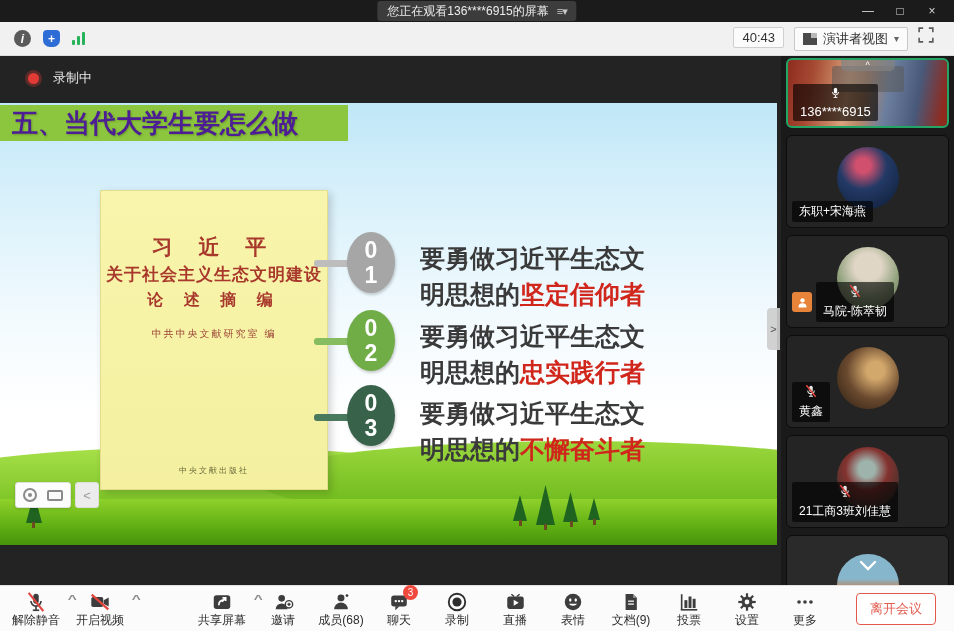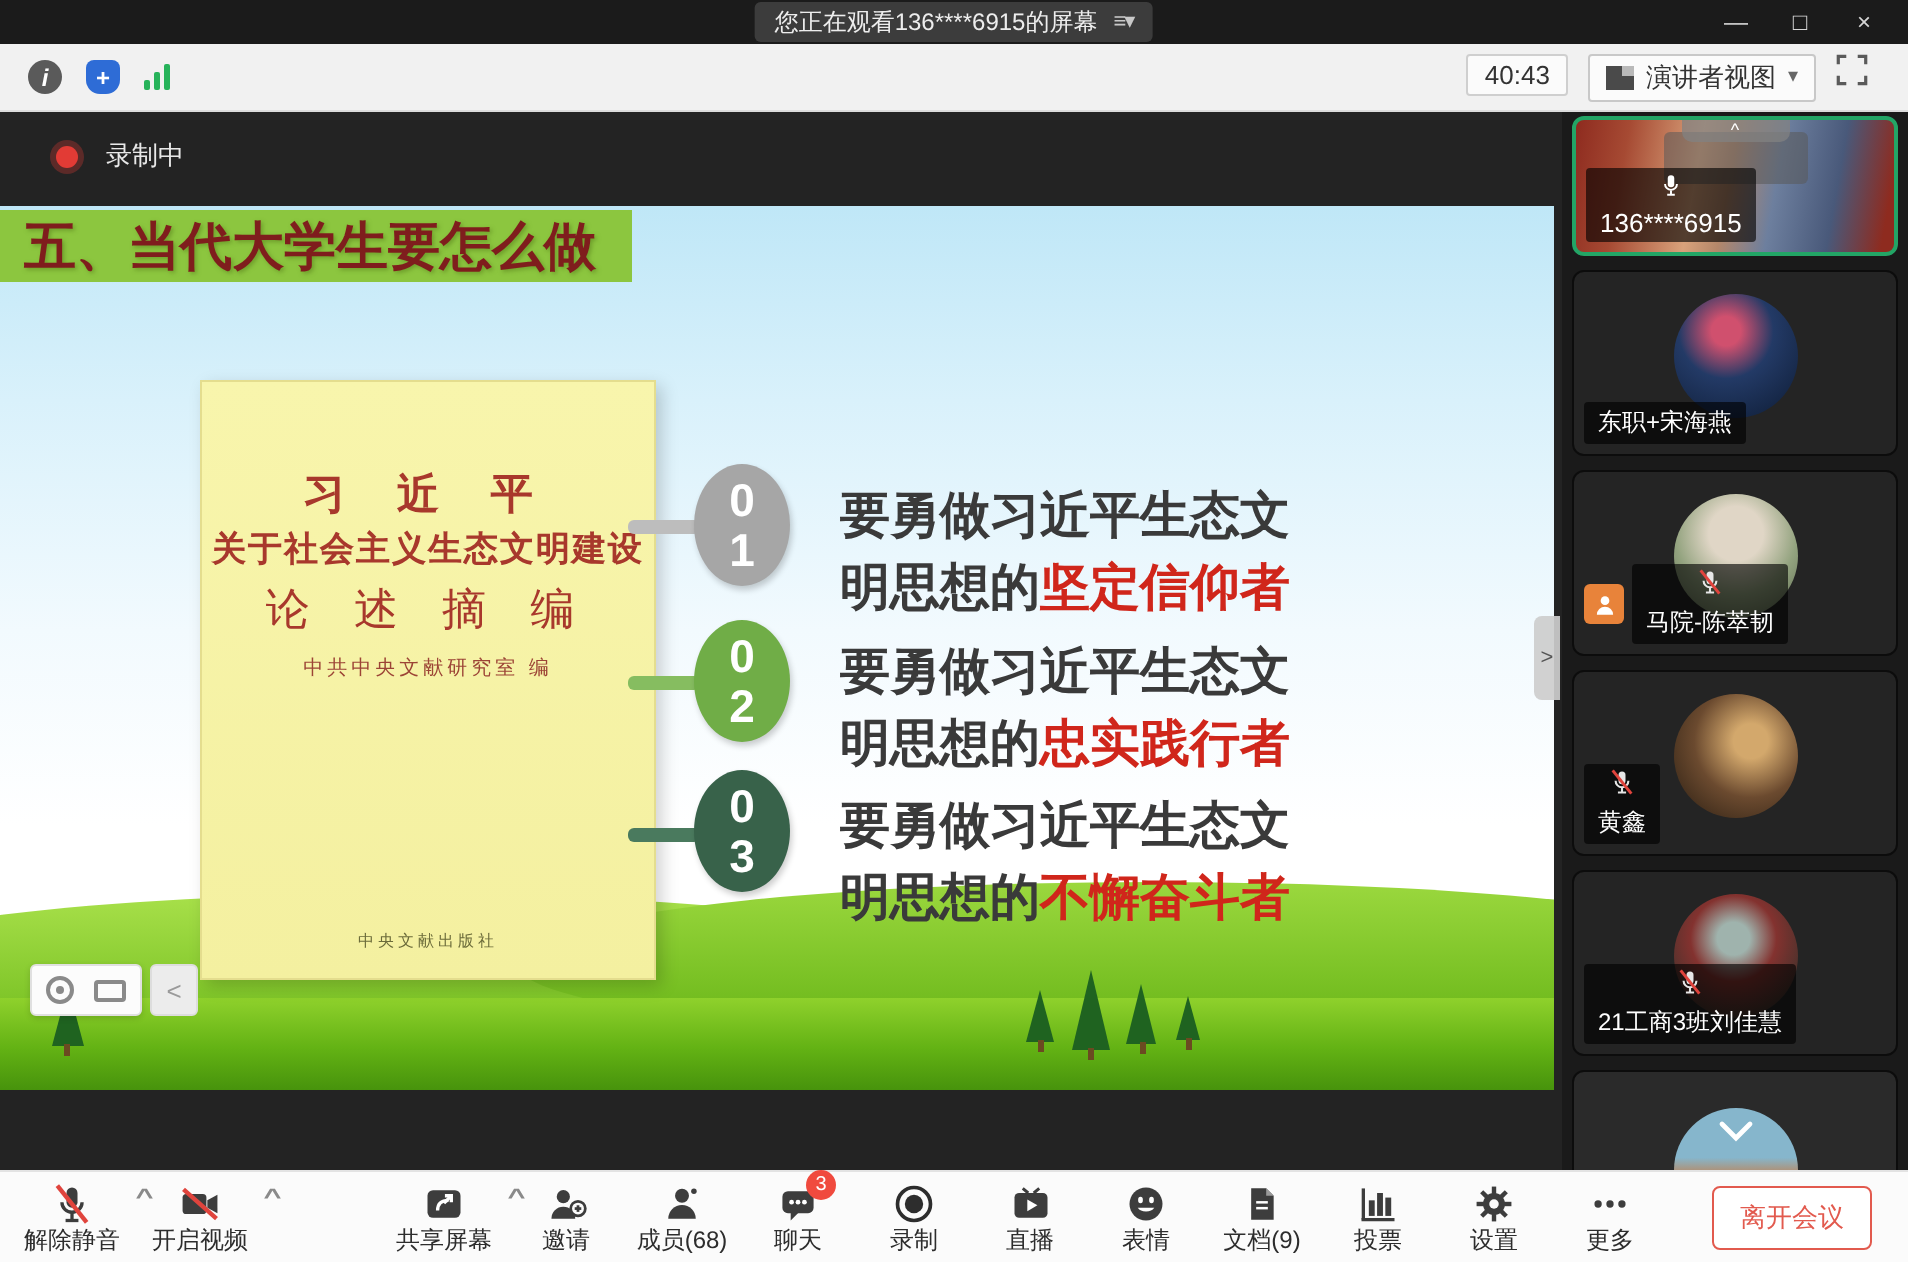--- a/index.html
+++ b/index.html
@@ -40,39 +40,39 @@
 
   
   .stage { position:absolute; left:0; top:56px; width:781px; height:529px; background:#232323; }
   .rec-row { position:absolute; left:28px; top:13px; display:flex; align-items:center; gap:14px;}
   .rec-dot { width:11px; height:11px; border-radius:50%; background:#e23b35;
     box-shadow:0 0 0 3px rgba(226,59,53,.30);}
   .rec-label { color:#e8e8e8; font-size:13px; }
 
   .slide { position:absolute; left:0; top:47px; width:777px; height:442px; overflow:hidden;
     background:linear-gradient(180deg,#bfe7f7 0%,#d9f1fb 22%,#f2fafe 48%,#ffffff 70%,#ffffff 100%);}
-  .banner { position:absolute; left:0; top:2px; width:316px; height:36px; background:#8cc63f;
-    color:#7f1d1d; font-size:26px; font-weight:bold; line-height:36px; padding-left:12px; white-space:nowrap;
+  .banner { position:absolute; left:0; top:2px; width:348px; height:36px; background:#8cc63f;
+    color:#4c1d95; font-size:26px; font-weight:bold; line-height:36px; padding-left:12px; white-space:nowrap;
     text-shadow:1px 1px 2px rgba(90,130,30,.6);}
   .grass { position:absolute; left:0; bottom:0; width:777px; height:46px;
     background:linear-gradient(180deg,#8fd12c 0%,#63b214 55%,#47930c 100%);}
   .hill1 { position:absolute; left:-80px; bottom:28px; width:560px; height:70px; border-radius:50%;
     background:linear-gradient(180deg,#a8e04a,#72bd1e); }
   .hill2 { position:absolute; right:-120px; bottom:24px; width:640px; height:80px; border-radius:50%;
     background:linear-gradient(180deg,#9bd83e,#65b315); }
   .tree { position:absolute; background:#1f6320; clip-path:polygon(50% 0,100% 100%,0 100%); }
   .tree::after { content:""; }
   .trunk { position:absolute; width:3px; height:6px; background:#6b4a21; }
 
   .book { position:absolute; left:100px; top:87px; width:228px; height:300px;
     background:linear-gradient(180deg,#f8f5ac 0%,#f4f0a0 100%);
     border:1px solid #e4dd8e; box-shadow:3px 3px 8px rgba(0,0,0,.18); text-align:center; color:#a8382c;}
   .bk1 { position:absolute; left:0; width:100%; top:42px; font-size:21px; font-weight:bold; letter-spacing:10px; }
   .bk2 { position:absolute; left:0; width:100%; top:72px; font-size:17px; font-weight:bold; letter-spacing:1px; white-space:nowrap;}
-  .bk3 { position:absolute; left:0; width:100%; top:99px; font-size:22px; font-weight:normal; letter-spacing:8px; }
+  .bk3 { position:absolute; left:0; width:100%; top:99px; font-size:16px; font-weight:bold; letter-spacing:8px; }
   .bk4 { position:absolute; left:0; width:100%; top:136px; font-size:10px; letter-spacing:2px; color:#9c4436;}
   .bk5 { position:absolute; left:0; width:100%; top:274px; font-size:8px; letter-spacing:2px; color:#6b6b3a;}
 
   .connector { position:absolute; height:7px; width:36px; left:314px; border-radius:3px;}
   .pt-circle { position:absolute; left:347px; width:48px; height:61px; border-radius:50%;
     color:#fff; font-size:23px; font-weight:bold; line-height:25px; text-align:center;
     display:flex; flex-direction:column; justify-content:center; box-shadow:1px 2px 3px rgba(0,0,0,.2);}
   .c0 { background:#a6a6a6; } .k0 { background:#bdbdbd; }
   .c1 { background:#70ad47; } .k1 { background:#86bd60; }
   .c2 { background:#38624a; } .k2 { background:#4a7a5e; }

